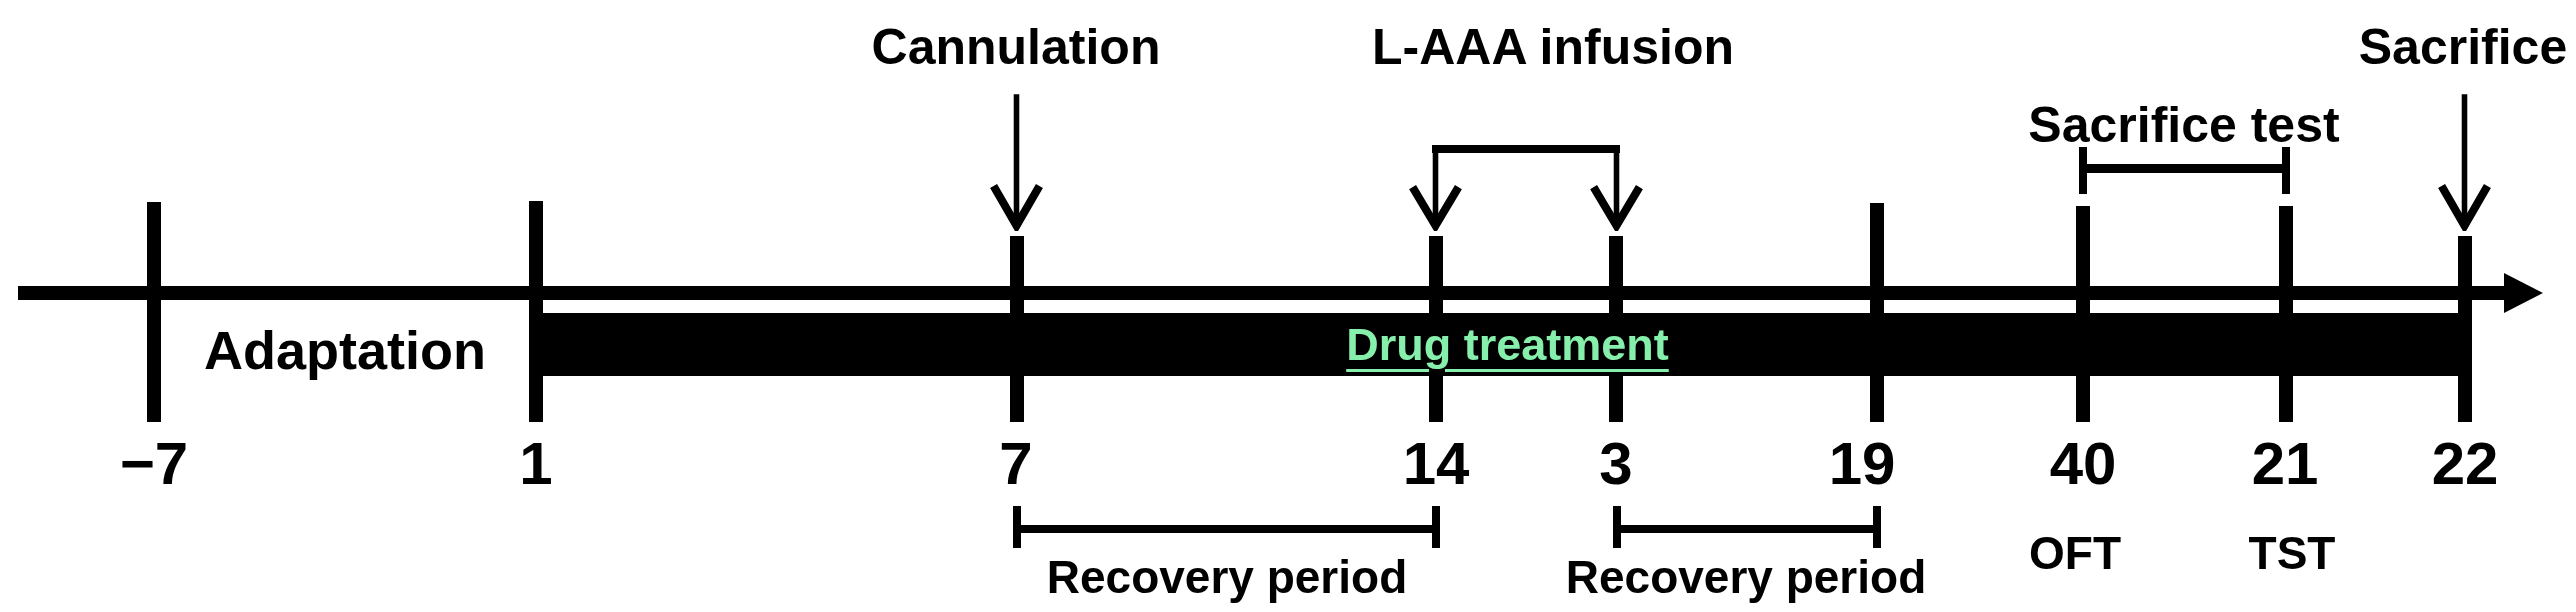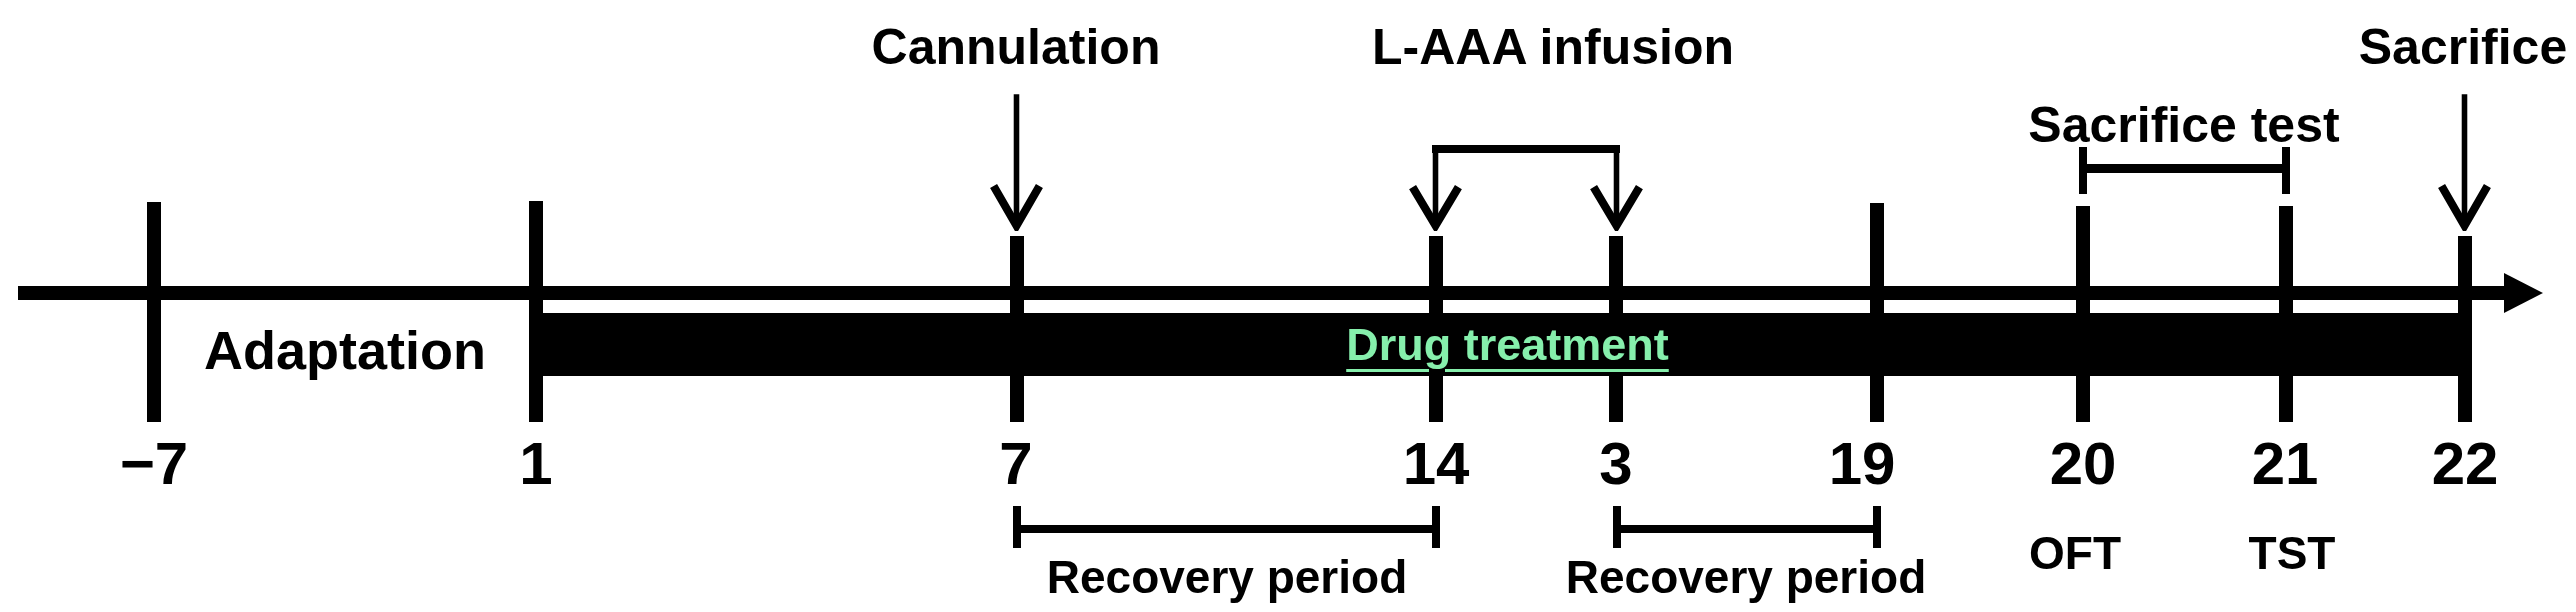--- a/index.html
+++ b/index.html
@@ -106,21 +106,21 @@
       <div class="day-num" style="left: 536px;">1</div>
       <div class="tick" style="left: 1010px; top: 236px; height: 186px;"></div>
       <div class="day-num" style="left: 1016px;">7</div>
       <div class="tick" style="left: 1429px; top: 236px; height: 186px;"></div>
       <div class="day-num" style="left: 1436px;">14</div>
       <div class="tick" style="left: 1609px; top: 236px; height: 186px;"></div>
       <div class="day-num" style="left: 1616px;">3</div>
       <div class="tick" style="left: 1870px; top: 203px; height: 219px;"></div>
       <div class="day-num" style="left: 1862px;">19</div>
       <div class="tick" style="left: 2076px; top: 206px; height: 216px;"></div>
-      <div class="day-num" style="left: 2083px;">20</div>
+      <div class="day-num" style="left: 2083px;">40</div>
       <div class="tick" style="left: 2279px; top: 206px; height: 216px;"></div>
       <div class="day-num" style="left: 2285px;">21</div>
       <div class="tick" style="left: 2458px; top: 236px; height: 186px;"></div>
       <div class="day-num" style="left: 2465px;">22</div>
     </div>
 
   <div class="toplabel lbl-cannulation">Cannulation</div>
   <div class="toplabel lbl-laaa">L-AAA infusion</div>
   <div class="toplabel lbl-sacrifice">Sacrifice</div>
   <div class="lbl-behavioral">Sacrifice test</div>

